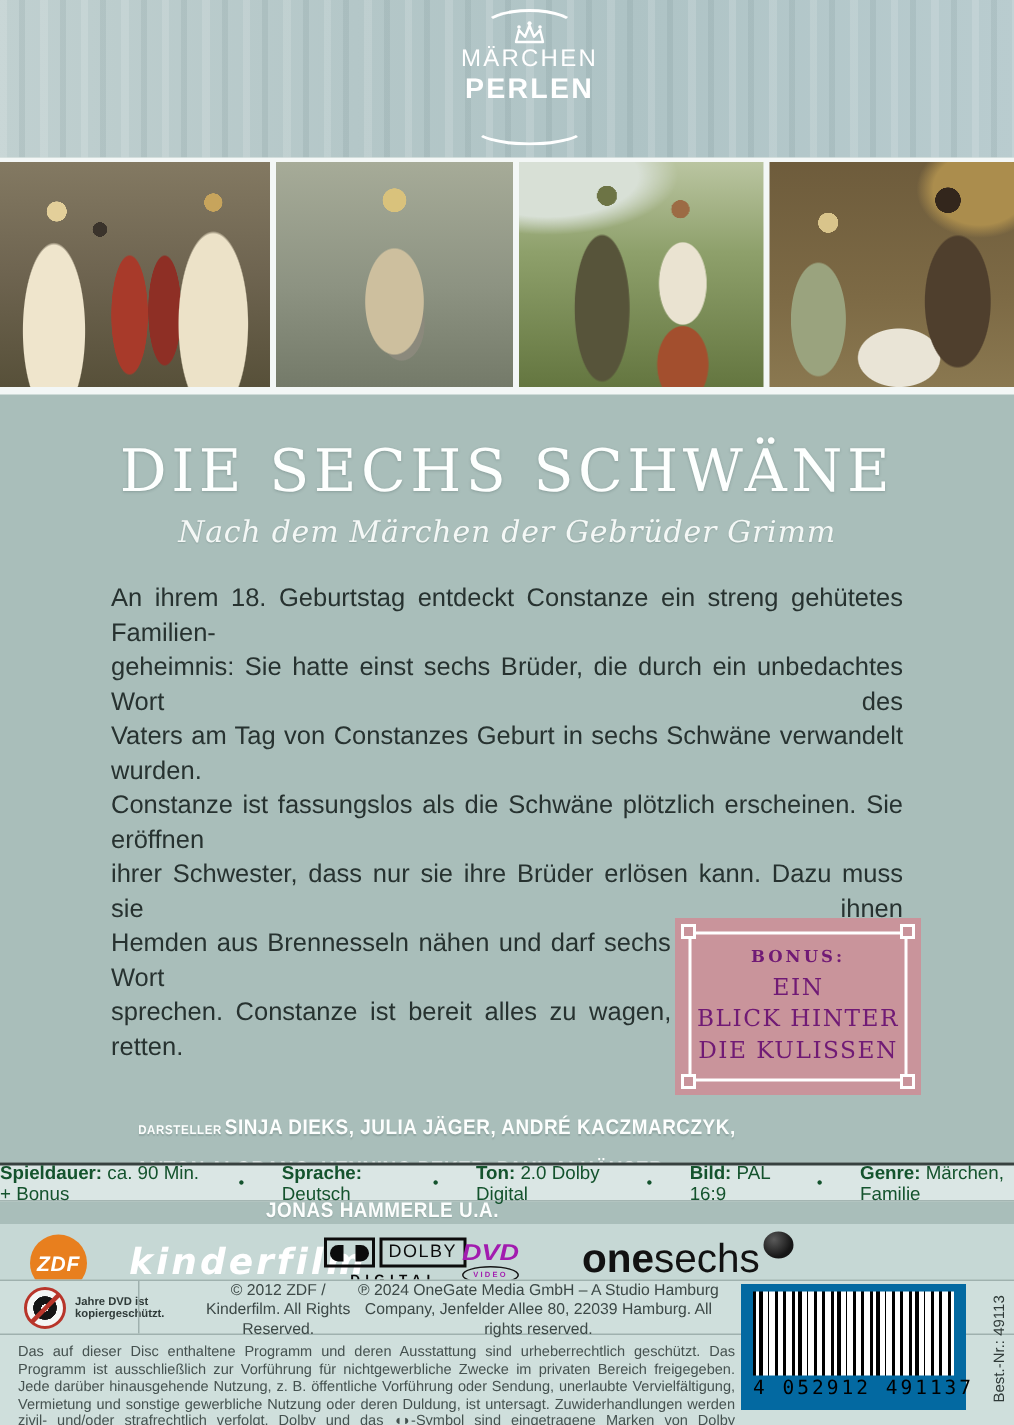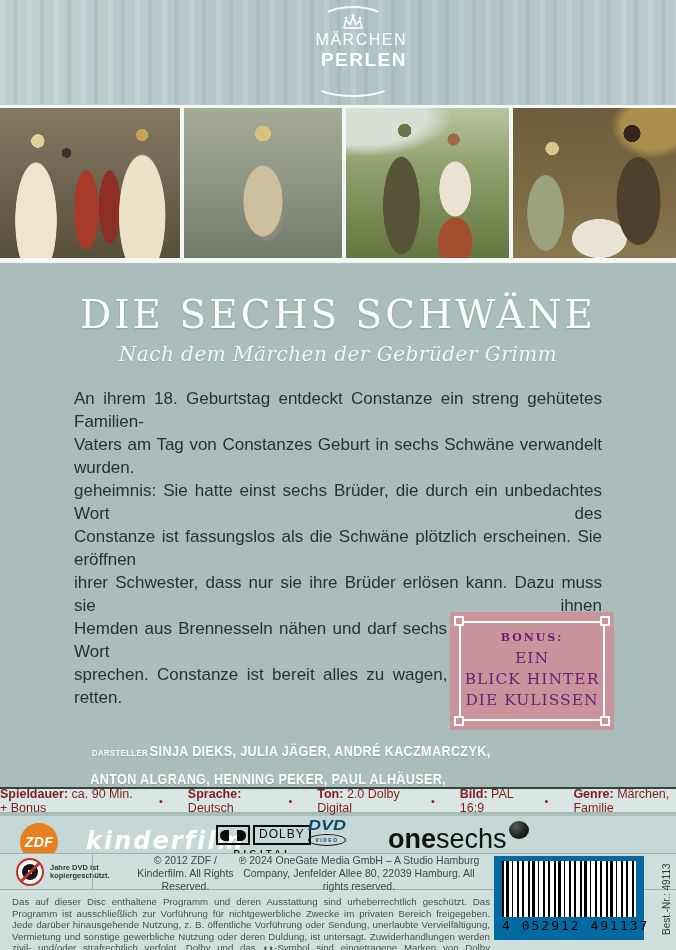--- a/index.html
+++ b/index.html
@@ -6,21 +6,21 @@
   body { font-family:"Liberation Sans", sans-serif; background:#777; }
   #cover { position:relative; width:676px; height:950px; overflow:hidden; background:#a9beba; }
 
   
   .header { position:absolute; top:0; left:0; width:676px; height:105px;
     background:
       repeating-linear-gradient(90deg, rgba(255,255,255,0.14) 0 5px, rgba(0,0,0,0) 5px 13px,
         rgba(105,130,132,0.14) 13px 17px, rgba(0,0,0,0) 17px 27px),
       linear-gradient(90deg,#c0d0d0 0%, #b4c7c8 35%, #aec3c5 62%, #b9cccf 100%);
   }
-  .mp-logo { position:absolute; left:299px; top:6px; width:108px; text-align:right; color:#fff; }
+  .mp-logo { position:absolute; left:299px; top:6px; width:108px; text-align:center; color:#fff; }
   .arc { margin:0 auto; border:2px solid transparent; border-radius:50%; }
   .arc-top { width:58px; height:20px; border-top-color:#fff; margin-bottom:-16px; }
   .arc-bot { width:72px; height:20px; border-bottom-color:#fff; margin-top:2px; }
   .crown { display:block; margin:0 auto; }
   .mp-line1 { font-size:16px; letter-spacing:1.5px; font-weight:400; margin-top:1px; }
   .mp-line2 { font-size:19px; letter-spacing:1.5px; font-weight:700; margin-top:0px; }
 
   
   .strip { position:absolute; top:105px; left:0; width:676px; height:158px; background:#f3f7f6;
     display:flex; gap:4px; padding:3px 0 5px; box-sizing:border-box; }
@@ -90,42 +90,42 @@
   .c-bl { bottom:-7px; left:-7px; } .c-br { bottom:-7px; right:-7px; }
   .bonus-content { position:relative; padding-top:19px; text-align:center; color:#701a75;
     font-family:"DejaVu Serif", serif; }
   .bonus-label { font-size:11px; font-weight:700; letter-spacing:2px; margin-bottom:4px; }
   .bonus-line { font-size:15.5px; letter-spacing:1px; line-height:21px; }
 
   
   .infobar { position:absolute; top:775px; left:0; width:676px; height:26px; box-sizing:border-box;
     background:#dae6e4; border-top:2px solid #37413f; border-bottom:1px solid #a4b5b2;
     display:flex; align-items:center; justify-content:center; gap:25px;
-    font-size:12.5px; color:#7f1d1d;margin-top:12px; }
+    font-size:12.5px; color:#14532d; }
   .ib-group b { font-weight:700; }
   .ib-sep { font-size:11px; }
 
   
   .logos { position:absolute; top:801px; left:0; width:676px; height:52px; background:#c6d8d5;margin-top:15px; }
   .zdf { position:absolute; left:20px; top:7px; width:38px; height:38px; border-radius:50%;
     background:#e87f1e; display:flex; align-items:center; justify-content:center;
     color:#fff; font-weight:700; font-style:italic; font-size:14px; letter-spacing:0.5px; }
   .kinderfilm { position:absolute; left:86px; top:11px; color:#fff; font-size:24px;
     font-style:italic; font-weight:700; letter-spacing:2px;
     font-family:"DejaVu Sans", sans-serif; }
   .dolby { position:absolute; left:216px; top:9px; color:#0c0c0c; }
   .dolby-row { display:flex; gap:3px; align-items:stretch; }
   .dd-box { width:26px; height:14px; border:2px solid #0c0c0c; display:flex;
     align-items:center; justify-content:space-between; padding:1px 2px; box-sizing:content-box; }
   .dd-left  { width:9px; height:11px; background:#0c0c0c; border-radius:8px 0 0 8px; }
   .dd-right { width:9px; height:11px; background:#0c0c0c; border-radius:0 8px 8px 0; }
   .dolby-box { border:2px solid #0c0c0c; font-size:12px; font-weight:400; letter-spacing:1px;
     padding:0 4px 0; }
   .dolby-digital { font-size:9px; font-weight:700; letter-spacing:3.5px; margin-top:3px; text-align:center; }
-  .dvd { position:absolute; left:308px; top:1px; text-align:center; color:#0c4a6e; }
+  .dvd { position:absolute; left:308px; top:11px; text-align:center; color:#a21caf; }
   .dvd-word { font-style:italic; font-weight:800; font-size:18px; line-height:16px;
     letter-spacing:0px; transform:scaleY(0.85); }
   .dvd-oval { width:36px; height:10px; border:1.5px solid #141414; border-radius:50%;
     display:flex; align-items:center; justify-content:center; font-size:5px; letter-spacing:1.5px;
     font-weight:700; margin:1px auto 0; }
   .onegate { position:absolute; left:388px; top:10px; color:#121212; font-size:27px; line-height:27px; }
   .og-bold { font-weight:800; }
   .og-light { font-weight:400; }
   .og-sphere { position:absolute; right:-22px; top:-5px; width:20px; height:18px; border-radius:50%;
     background:radial-gradient(circle at 35% 30%, #5a5a5a 0%, #161616 65%); }
@@ -187,22 +187,22 @@
     <div class="photo photo-meadow"></div>
     <div class="photo photo-baby"></div>
   </div>
 
   <div class="main">
     <div class="title">DIE SECHS SCHWÄNE</div>
     <div class="subtitle">Nach dem Märchen der Gebrüder Grimm</div>
 
     <div class="syn">
       <div>An ihrem 18. Geburtstag entdeckt Constanze ein streng gehütetes Familien-</div>
+      <div>geheimnis: Sie hatte einst sechs Brüder, die durch ein unbedachtes Wort des</div>
       <div>Vaters am Tag von Constanzes Geburt in sechs Schwäne verwandelt wurden.</div>
-      <div>geheimnis: Sie hatte einst sechs Brüder, die durch ein unbedachtes Wort des</div>
       <div>Constanze ist fassungslos als die Schwäne plötzlich erscheinen. Sie eröffnen</div>
       <div>ihrer Schwester, dass nur sie ihre Brüder erlösen kann. Dazu muss sie ihnen</div>
       <div>Hemden aus Brennesseln nähen und darf sechs Jahre kein einziges Wort</div>
       <div>sprechen. Constanze ist bereit alles zu wagen, um ihre Brüder zu retten.</div>
     </div>
 
     <div class="credits">
       <div class="credit-line">
         <span class="c-label">DARSTELLER</span><span class="c-name">SINJA DIEKS, JULIA JÄGER, ANDRÉ KACZMARCZYK,</span>
       </div>

